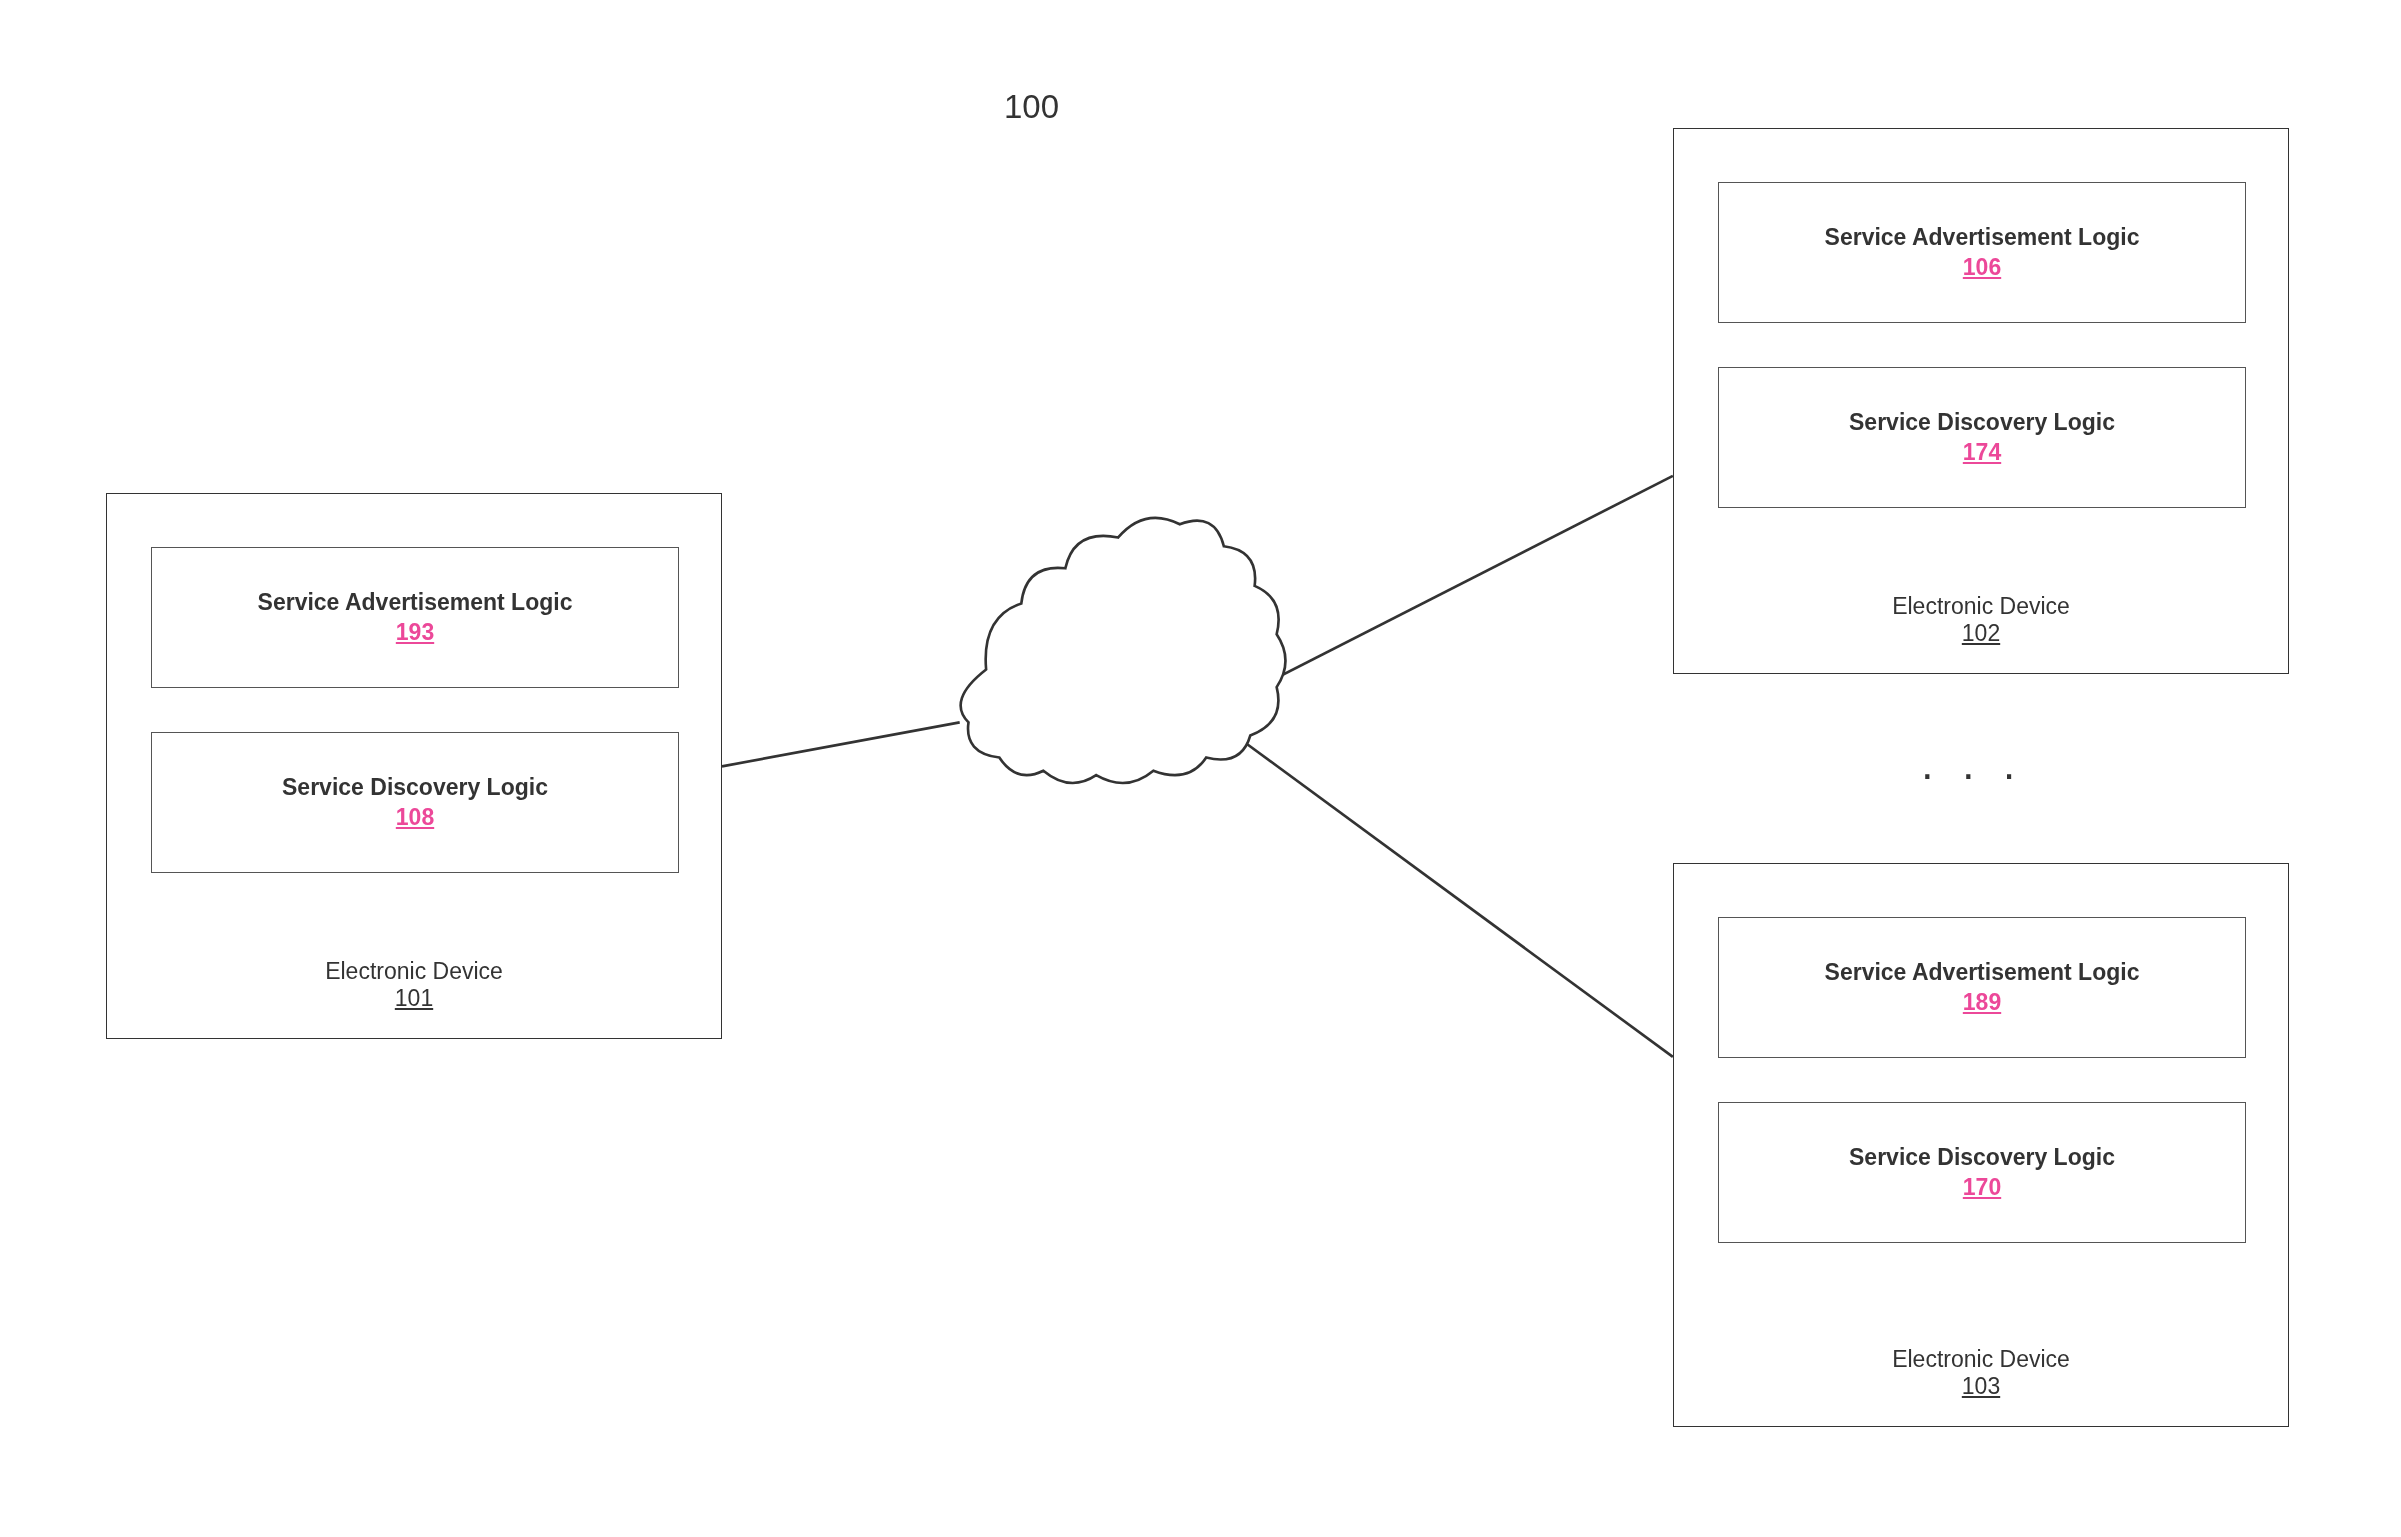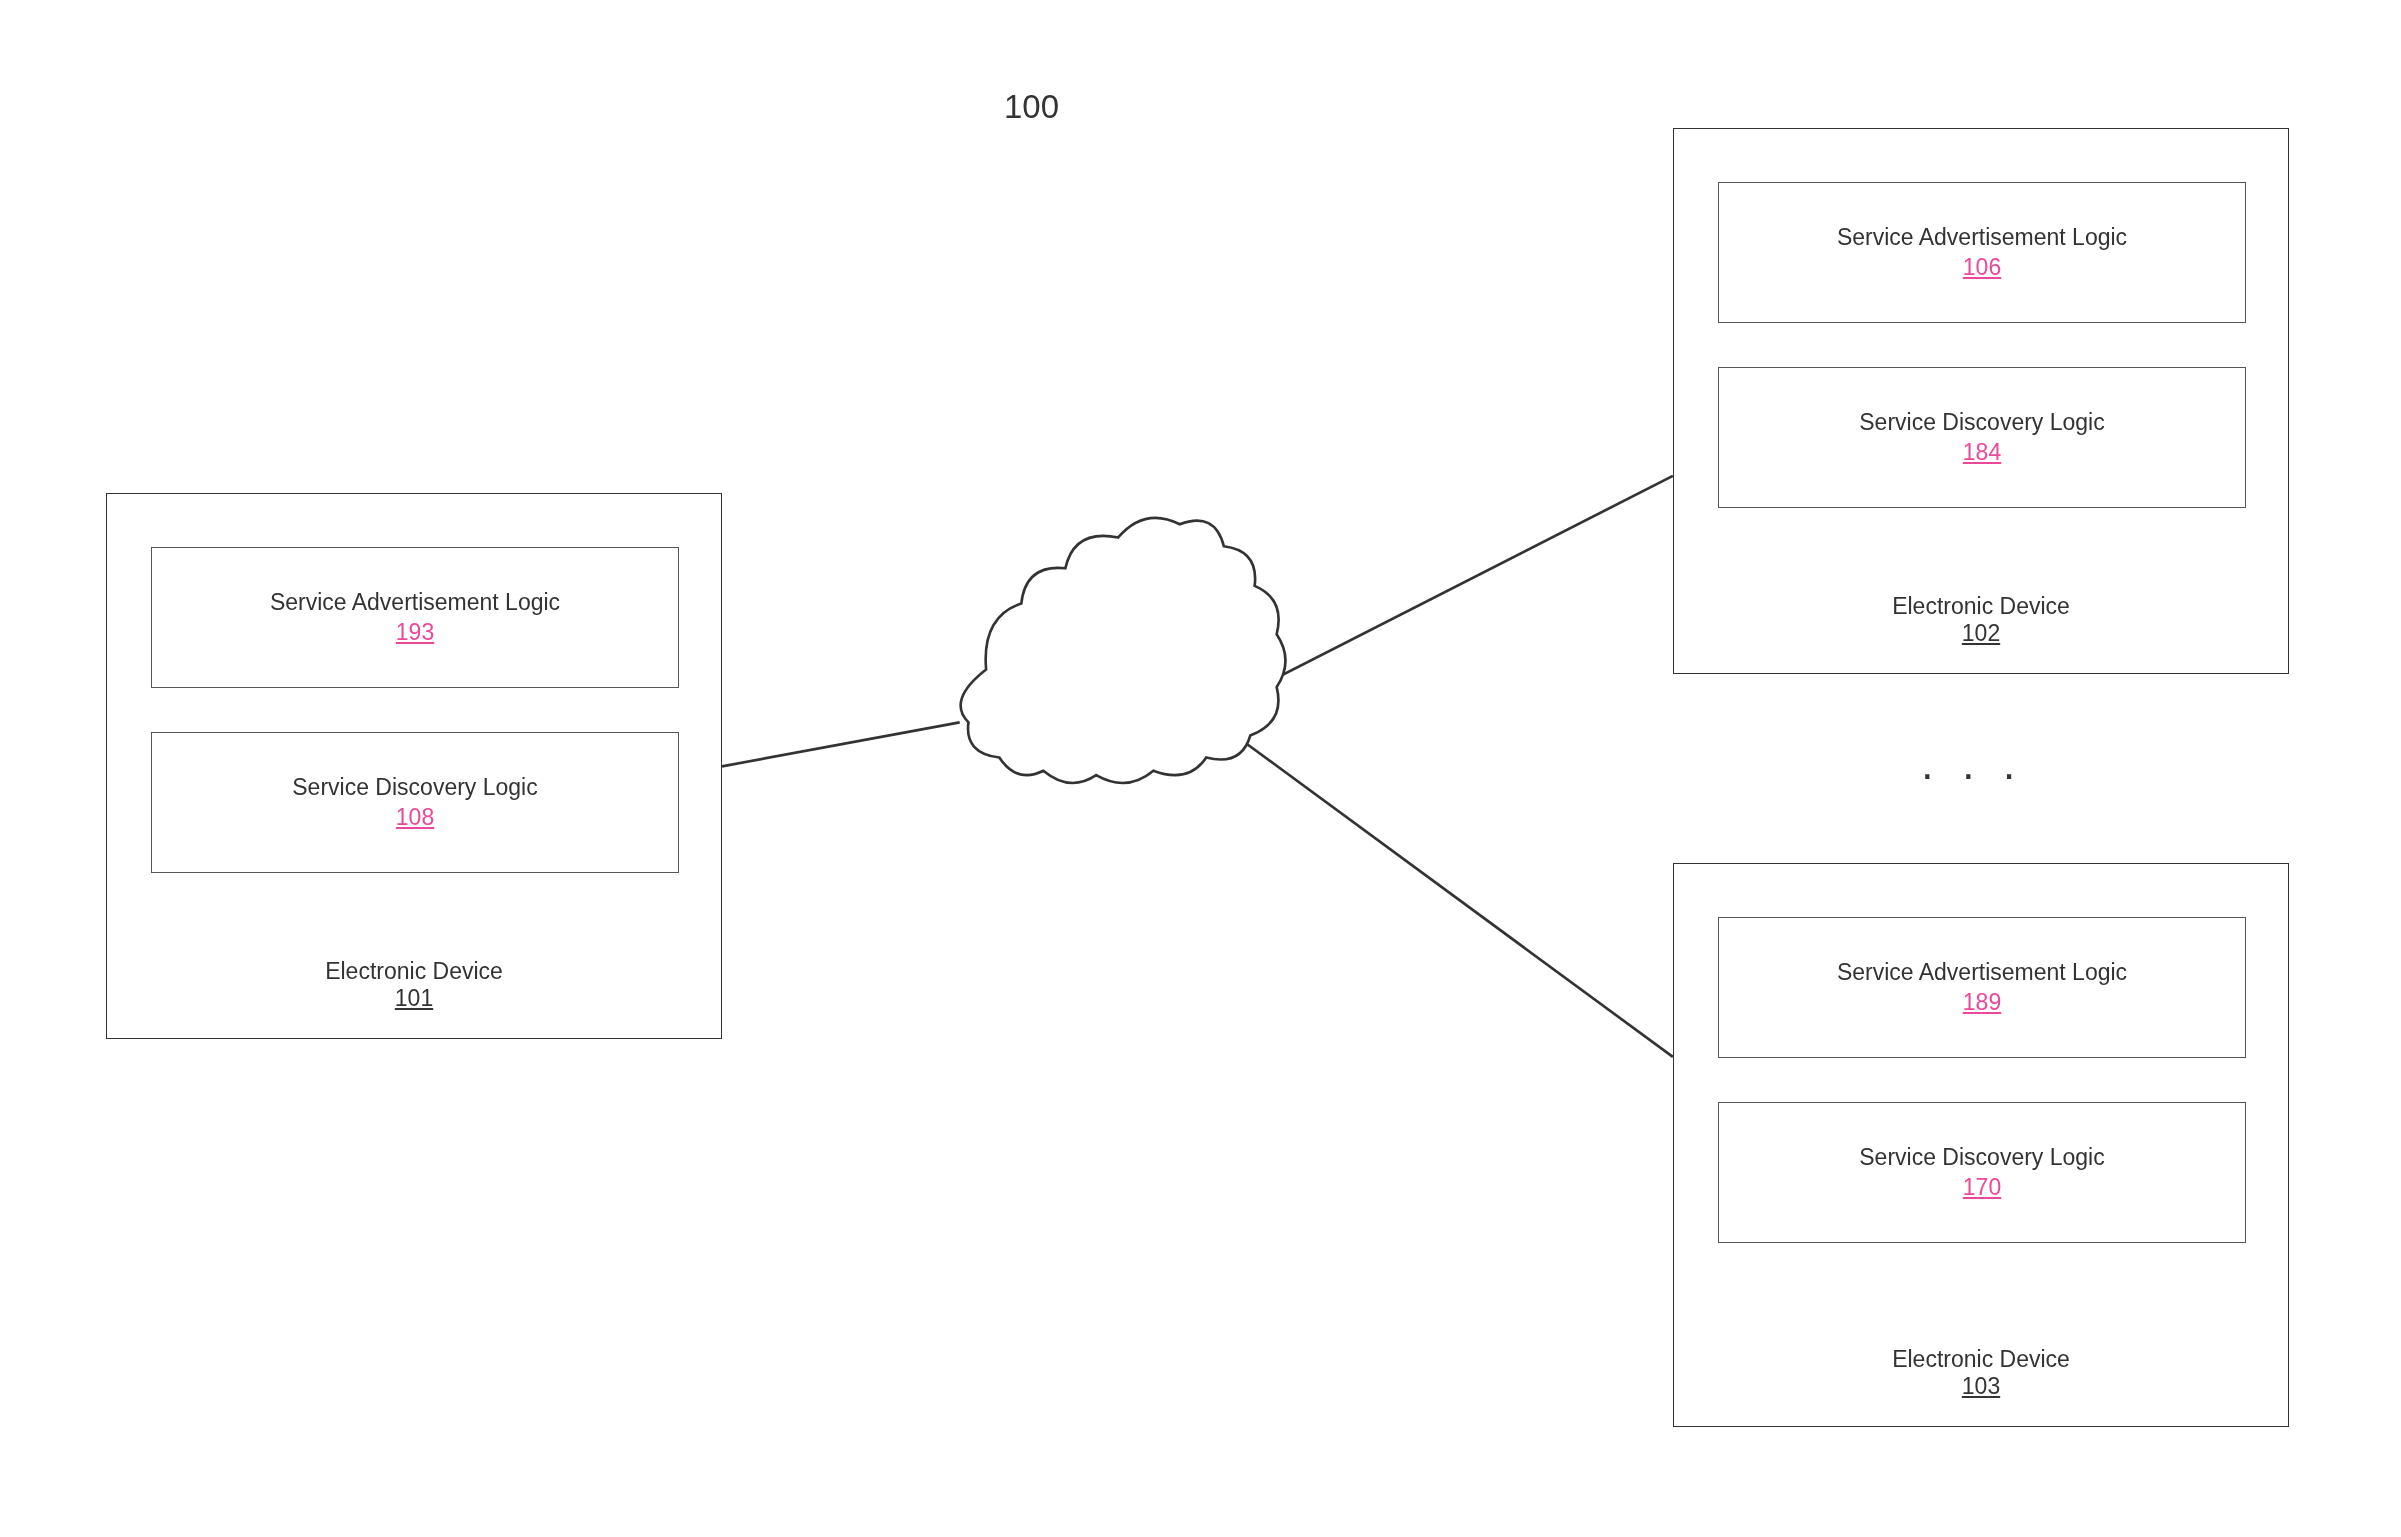--- a/index.html
+++ b/index.html
@@ -29,20 +29,21 @@
     .inner-box {
       position: absolute;
       border: 1.8px solid #555;
       background: #fff;
       display: flex;
       flex-direction: column;
       align-items: center;
       justify-content: center;
       text-align: center;
       padding: 26px;
+      font-weight: bold;
     }
 
     .box-label {
       font-size: 23px;
       color: #333;
       line-height: 1.3;
     }
 
     .box-label-underline {
       font-size: 23px;
@@ -154,21 +155,21 @@
 
   <div class="device-box" style="left:1673px; top:128px; width:616px; height:546px;">
 
     <div class="inner-box" style="left:44px; top:53px; width:528px; height:141px;">
       <span class="box-label">Service Advertisement Logic</span>
       <span class="box-label-underline">106</span>
     </div>
 
     <div class="inner-box" style="left:44px; top:238px; width:528px; height:141px;">
       <span class="box-label">Service Discovery Logic</span>
-      <span class="box-label-underline">184</span>
+      <span class="box-label-underline">174</span>
     </div>
 
     <div class="device-label" style="bottom:26.4px; left:0; right:0;">
       <span>Electronic Device</span><br>
       <span class="device-label-underline">102</span>
     </div>
   </div>
 
   <div class="dots" style="left:1920px; top:749px;">· · ·</div>
 

